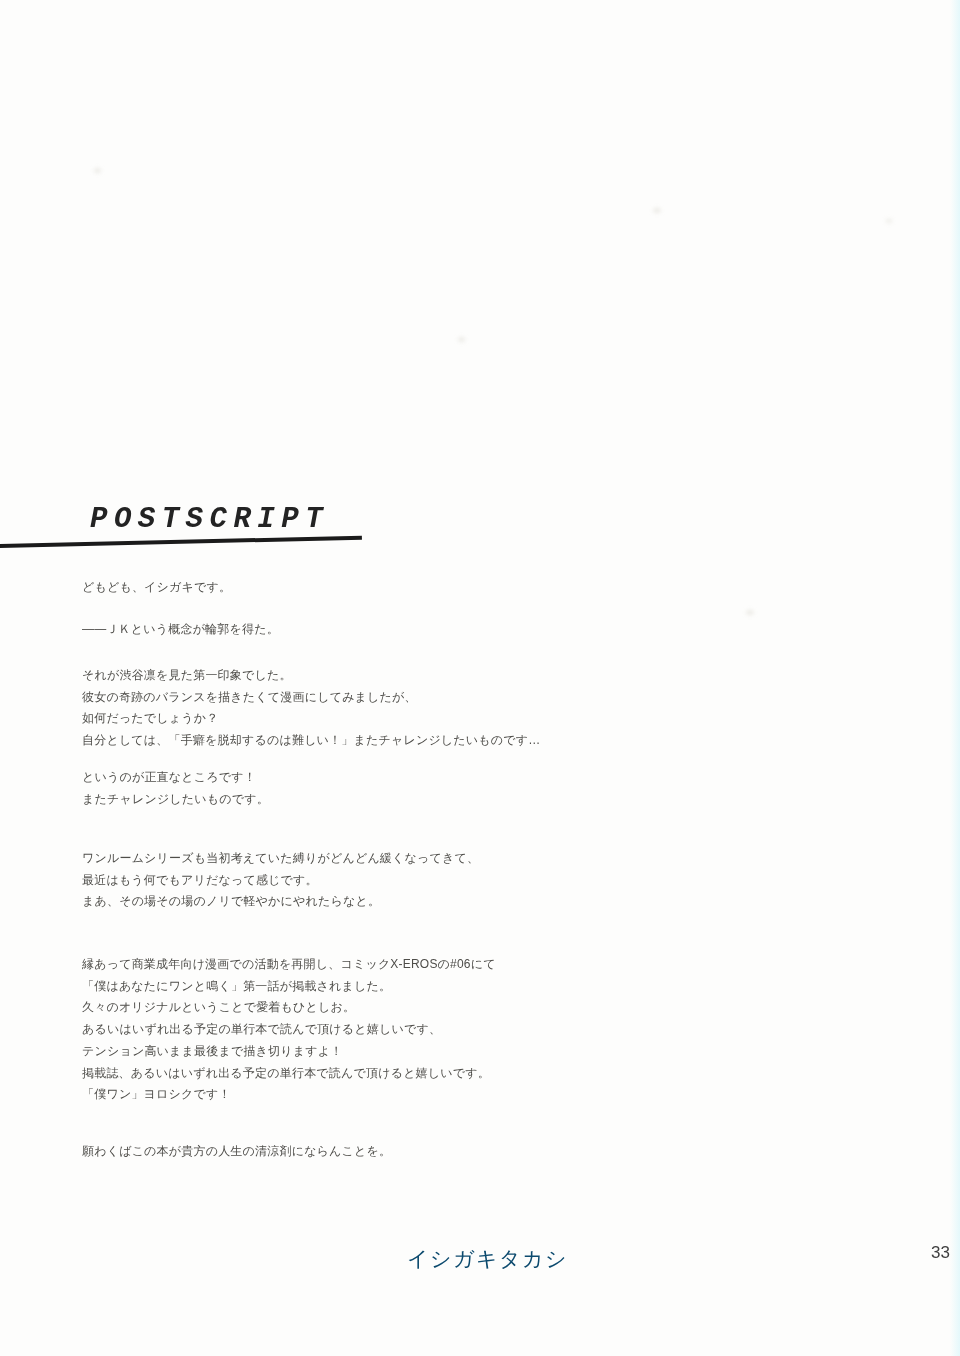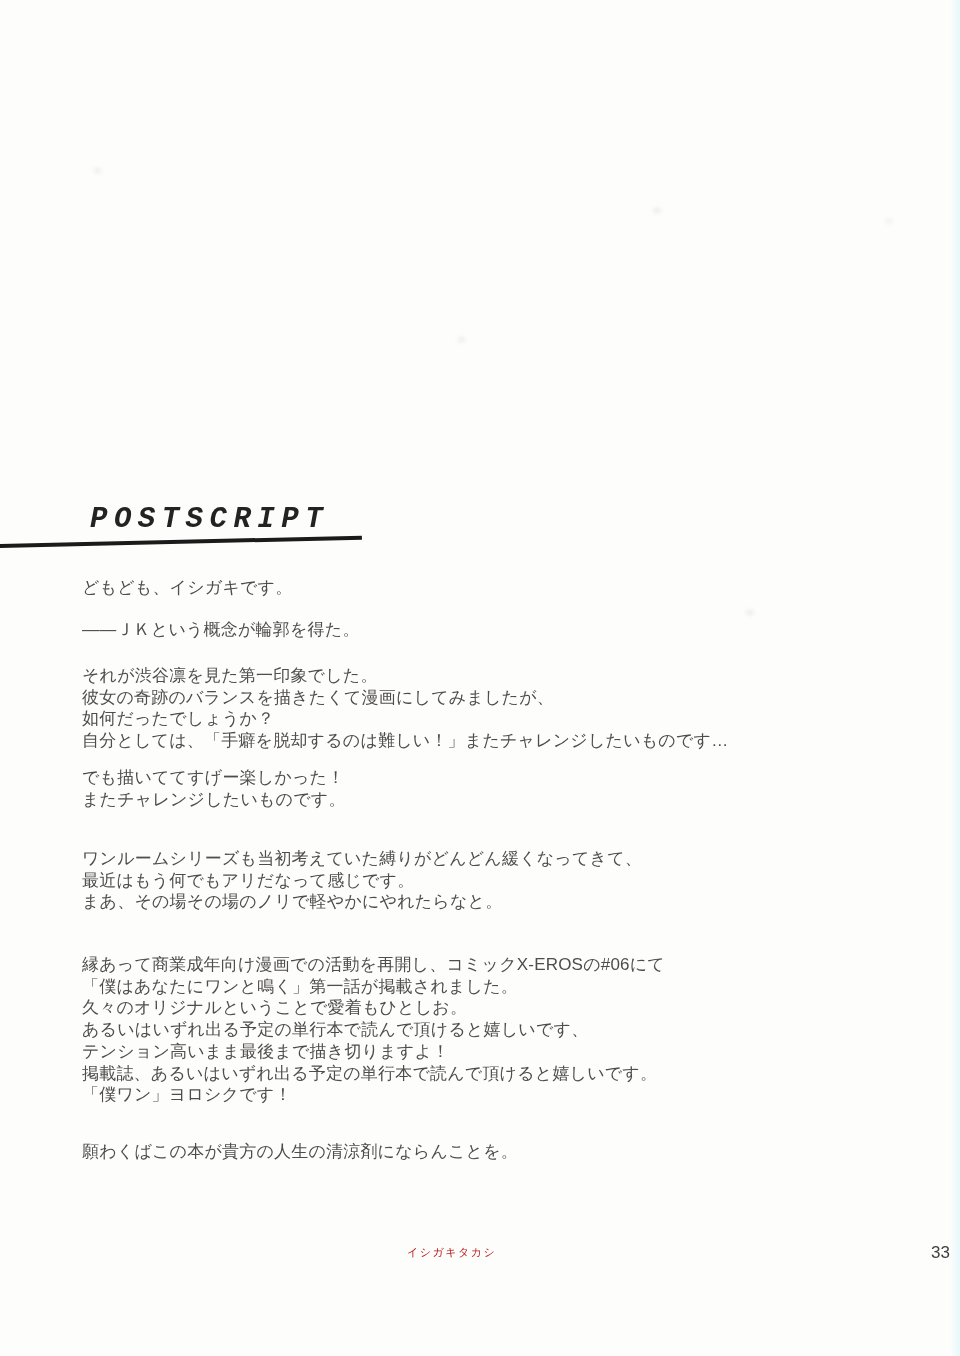--- a/index.html
+++ b/index.html
@@ -59,42 +59,42 @@
     height: 4px;
     background: #1b1b1b;
     transform: rotate(-1.3deg);
     transform-origin: 0 50%;
   }
 
   .body-text p {
     position: absolute;
     left: 82px;
     margin: 0;
-    font-size: 17px;
+    font-size: 12px;
     line-height: 21.7px;
     letter-spacing: 0.2px;
     color: #4e4d49;
     white-space: nowrap;
   }
   .body-text p span { display: block; }
   .p1 { top: 577px; }
   .p2 { top: 619px; }
   .p3 { top: 665px; }
   .p4 { top: 767px; }
   .p5 { top: 848px; }
   .p6 { top: 954px; }
   .p7 { top: 1141px; }
 
   .footer-author {
     position: absolute;
     left: 407px;
     top: 1245px;
-    font-size: 11px;
+    font-size: 21px;
     letter-spacing: 1.5px;
-    color: #b91c1c;
+    color: #0c4a6e;
   }
   .page-number {
     position: absolute;
     right: 10px;
     top: 1243px;
     font-size: 17px;
     color: #3f3f3f;
   }
 </style>
 </head>
@@ -123,21 +123,21 @@
     </p>
 
     <p class="p3">
       <span>それが渋谷凛を見た第一印象でした。</span>
       <span>彼女の奇跡のバランスを描きたくて漫画にしてみましたが、</span>
       <span>如何だったでしょうか？</span>
       <span>自分としては、「手癖を脱却するのは難しい！」またチャレンジしたいものです…</span>
     </p>
 
     <p class="p4">
-      <span>でも描いててすげー楽しかった！</span>
+      <span>というのが正直なところです！</span>
       <span>またチャレンジしたいものです。</span>
     </p>
 
     <p class="p5">
       <span>ワンルームシリーズも当初考えていた縛りがどんどん緩くなってきて、</span>
       <span>最近はもう何でもアリだなって感じです。</span>
       <span>まあ、その場その場のノリで軽やかにやれたらなと。</span>
     </p>
 
     <p class="p6">

